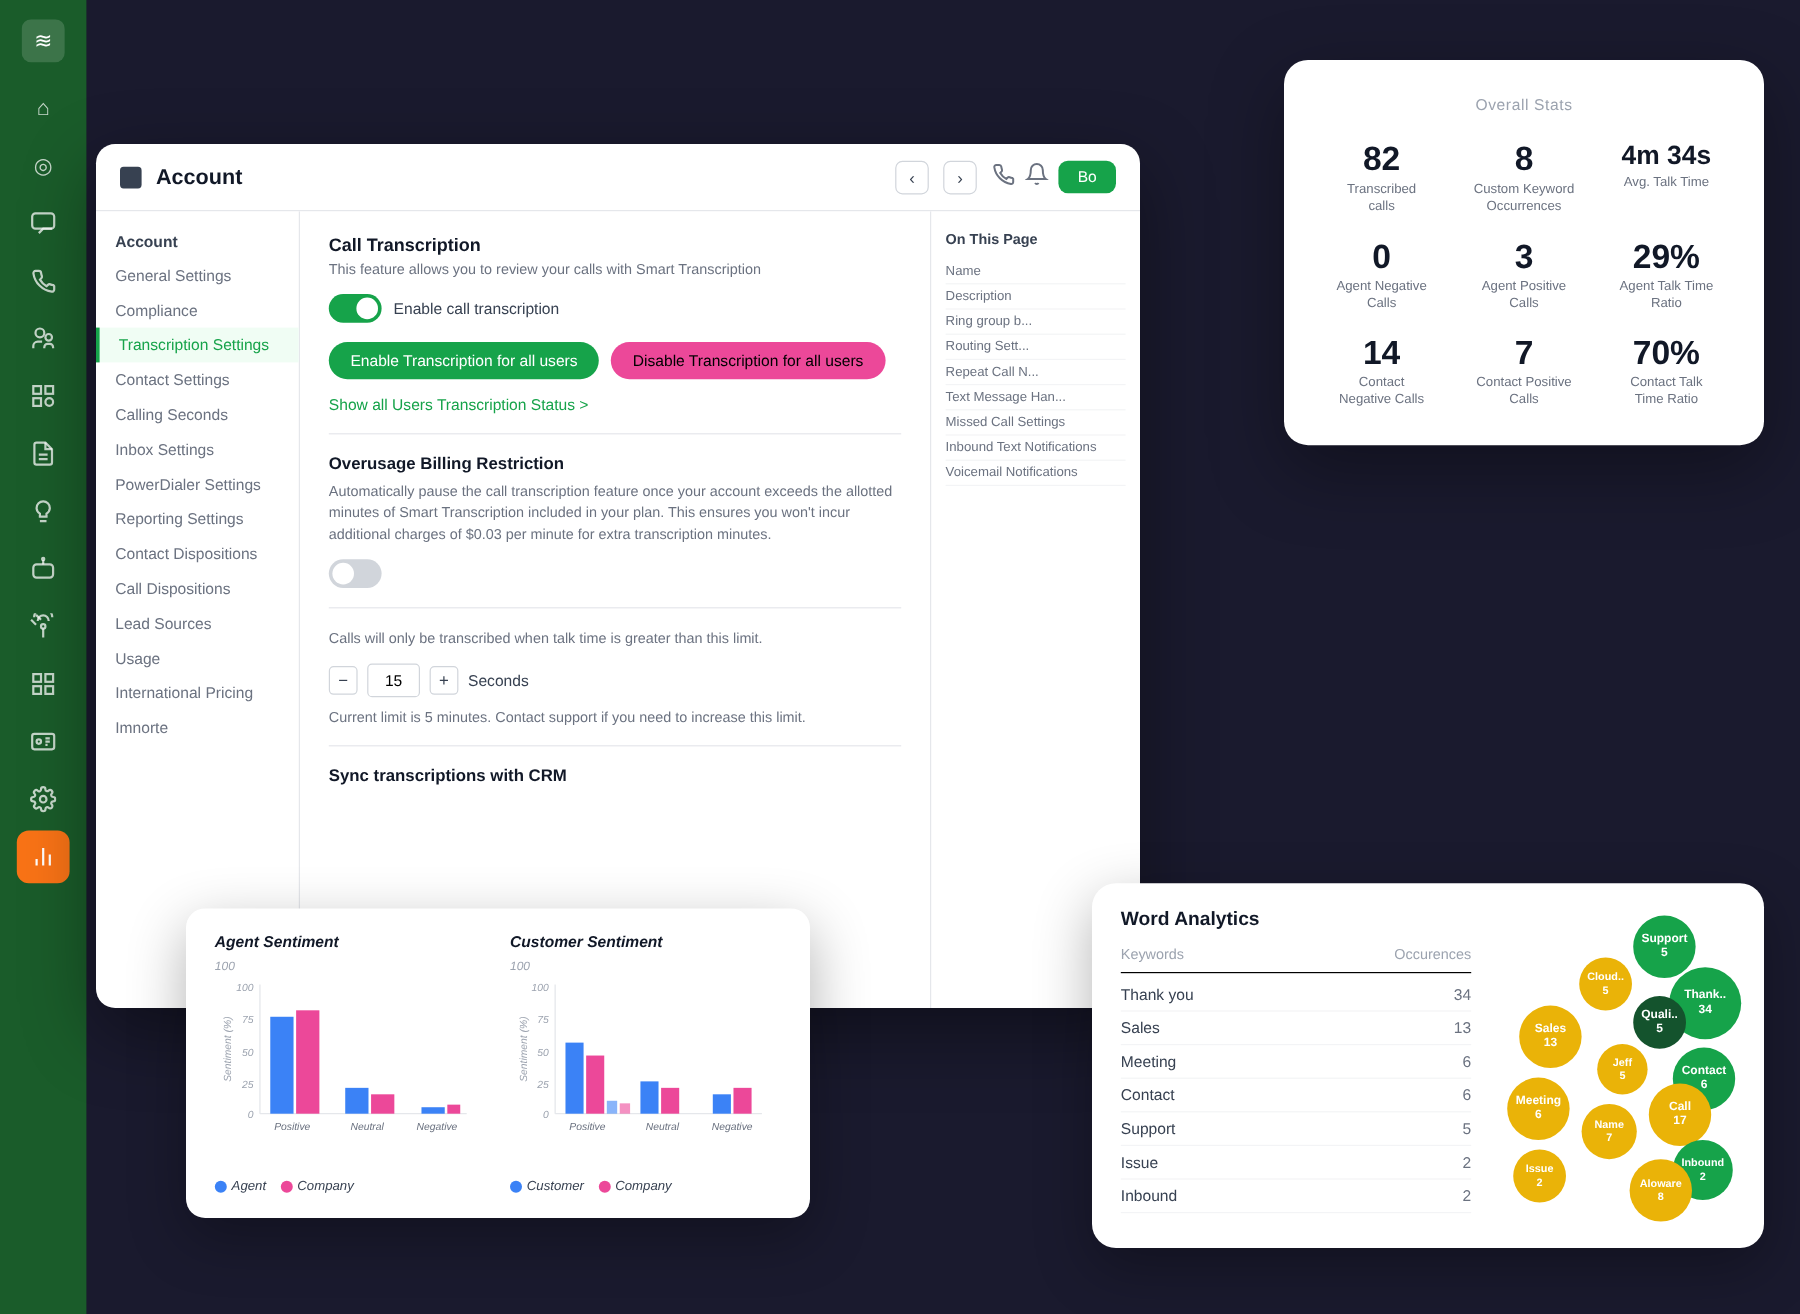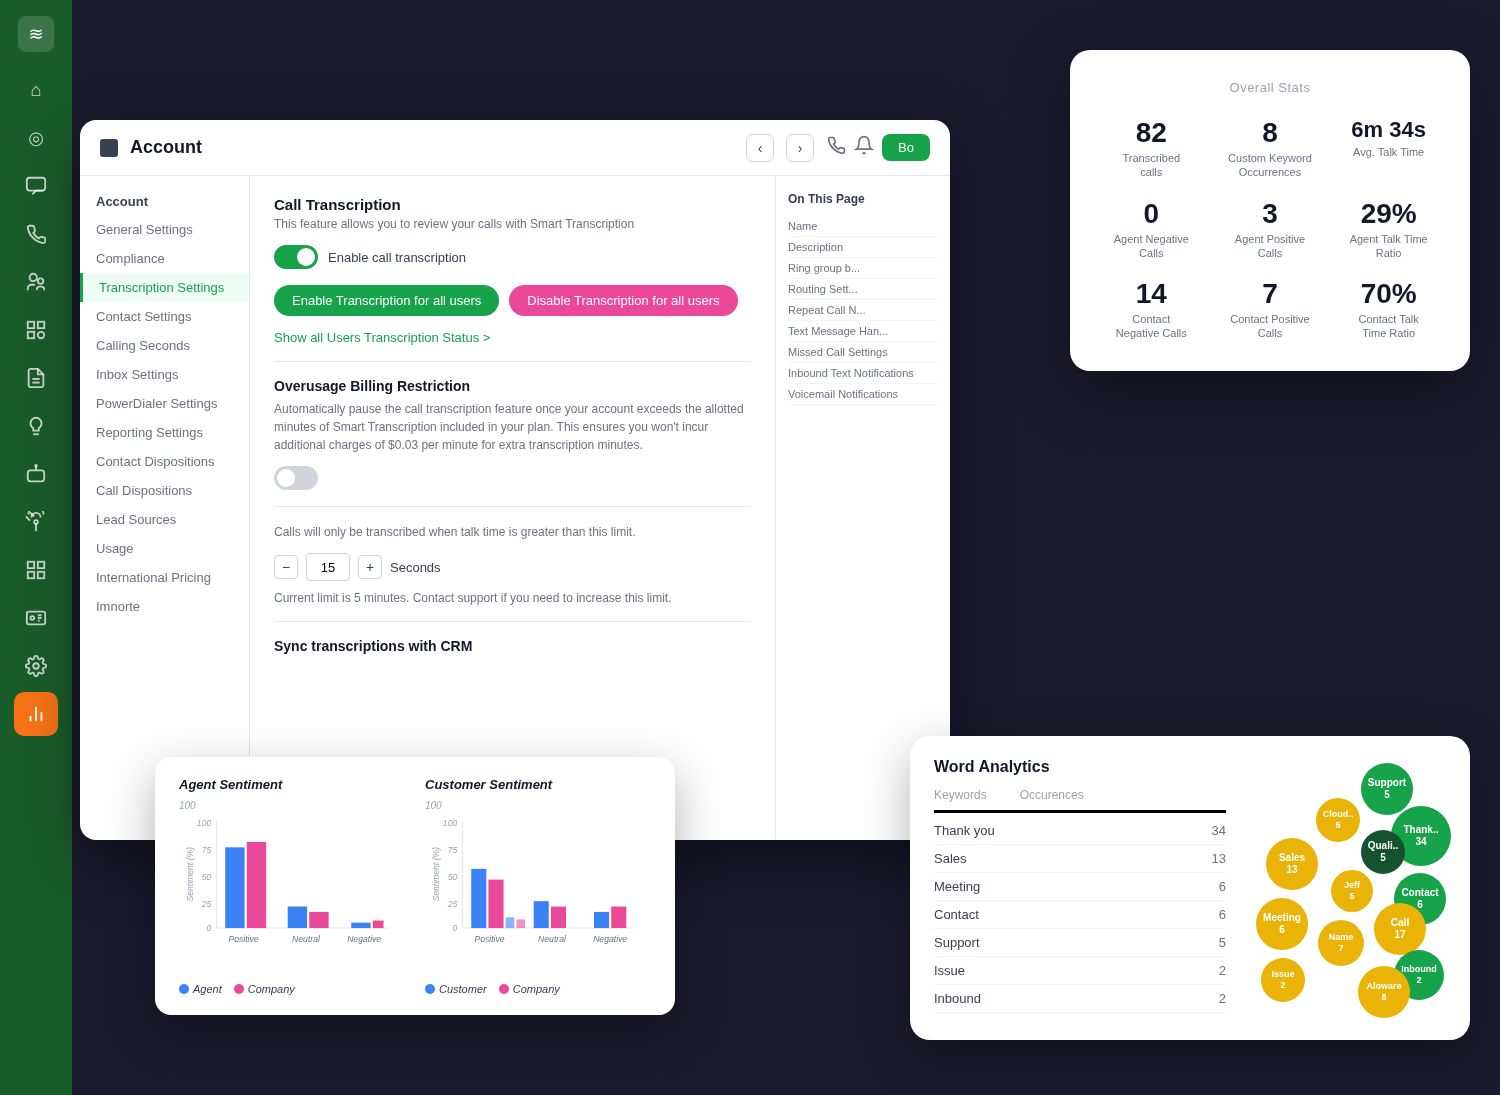--- a/index.html
+++ b/index.html
@@ -184,21 +184,21 @@
       color: #fff;
       border: none;
       border-radius: 20px;
       padding: 8px 18px;
       font-size: 13px;
       font-weight: 500;
       cursor: pointer;
     }
     .btn-pink {
       background: #ec4899;
-      color: #ffffff;
+      color: #000000;
       border: none;
       border-radius: 20px;
       padding: 8px 18px;
       font-size: 13px;
       font-weight: 500;
       cursor: pointer;
     }
     .link-green {
       font-size: 13px;
       color: #16a34a;
@@ -332,24 +332,24 @@
       background: #fff;
       border-radius: 20px;
       box-shadow: 0 16px 48px rgba(0,0,0,0.3);
       padding: 22px 24px;
       display: flex;
       gap: 20px;
     }
     .word-table { flex: 1; }
     .word-title { font-size: 16px; font-weight: 700; color: #111827; margin-bottom: 12px; }
     .word-header {
-      display: flex; justify-content: flex-start;
+      display: flex; justify-content: space-between;
       font-size: 12px; color: #9ca3af;
       padding-bottom: 8px;
-      border-bottom: 3px solid #000000;
+      border-bottom: 1px solid #000000;
       margin-bottom: 4px;
       gap: 33px;
     }
     .word-row {
       display: flex; justify-content: space-between;
       padding: 6px 0;
       border-bottom: 1px solid #f3f4f6;
       font-size: 13px; color: #374151;
     }
     .word-count { color: #6b7280; }
@@ -582,21 +582,21 @@
   <div class="stats-grid">
     <div class="stat-item">
       <div class="stat-value">82</div>
       <div class="stat-label">Transcribed<br>calls</div>
     </div>
     <div class="stat-item">
       <div class="stat-value">8</div>
       <div class="stat-label">Custom Keyword<br>Occurrences</div>
     </div>
     <div class="stat-item">
-      <div class="stat-value" style="font-size:22px">6m 34s</div>
+      <div class="stat-value" style="font-size:22px">4m 34s</div>
       <div class="stat-label">Avg. Talk Time</div>
     </div>
     <div class="stat-item">
       <div class="stat-value">0</div>
       <div class="stat-label">Agent Negative<br>Calls</div>
     </div>
     <div class="stat-item">
       <div class="stat-value">3</div>
       <div class="stat-label">Agent Positive<br>Calls</div>
     </div>

